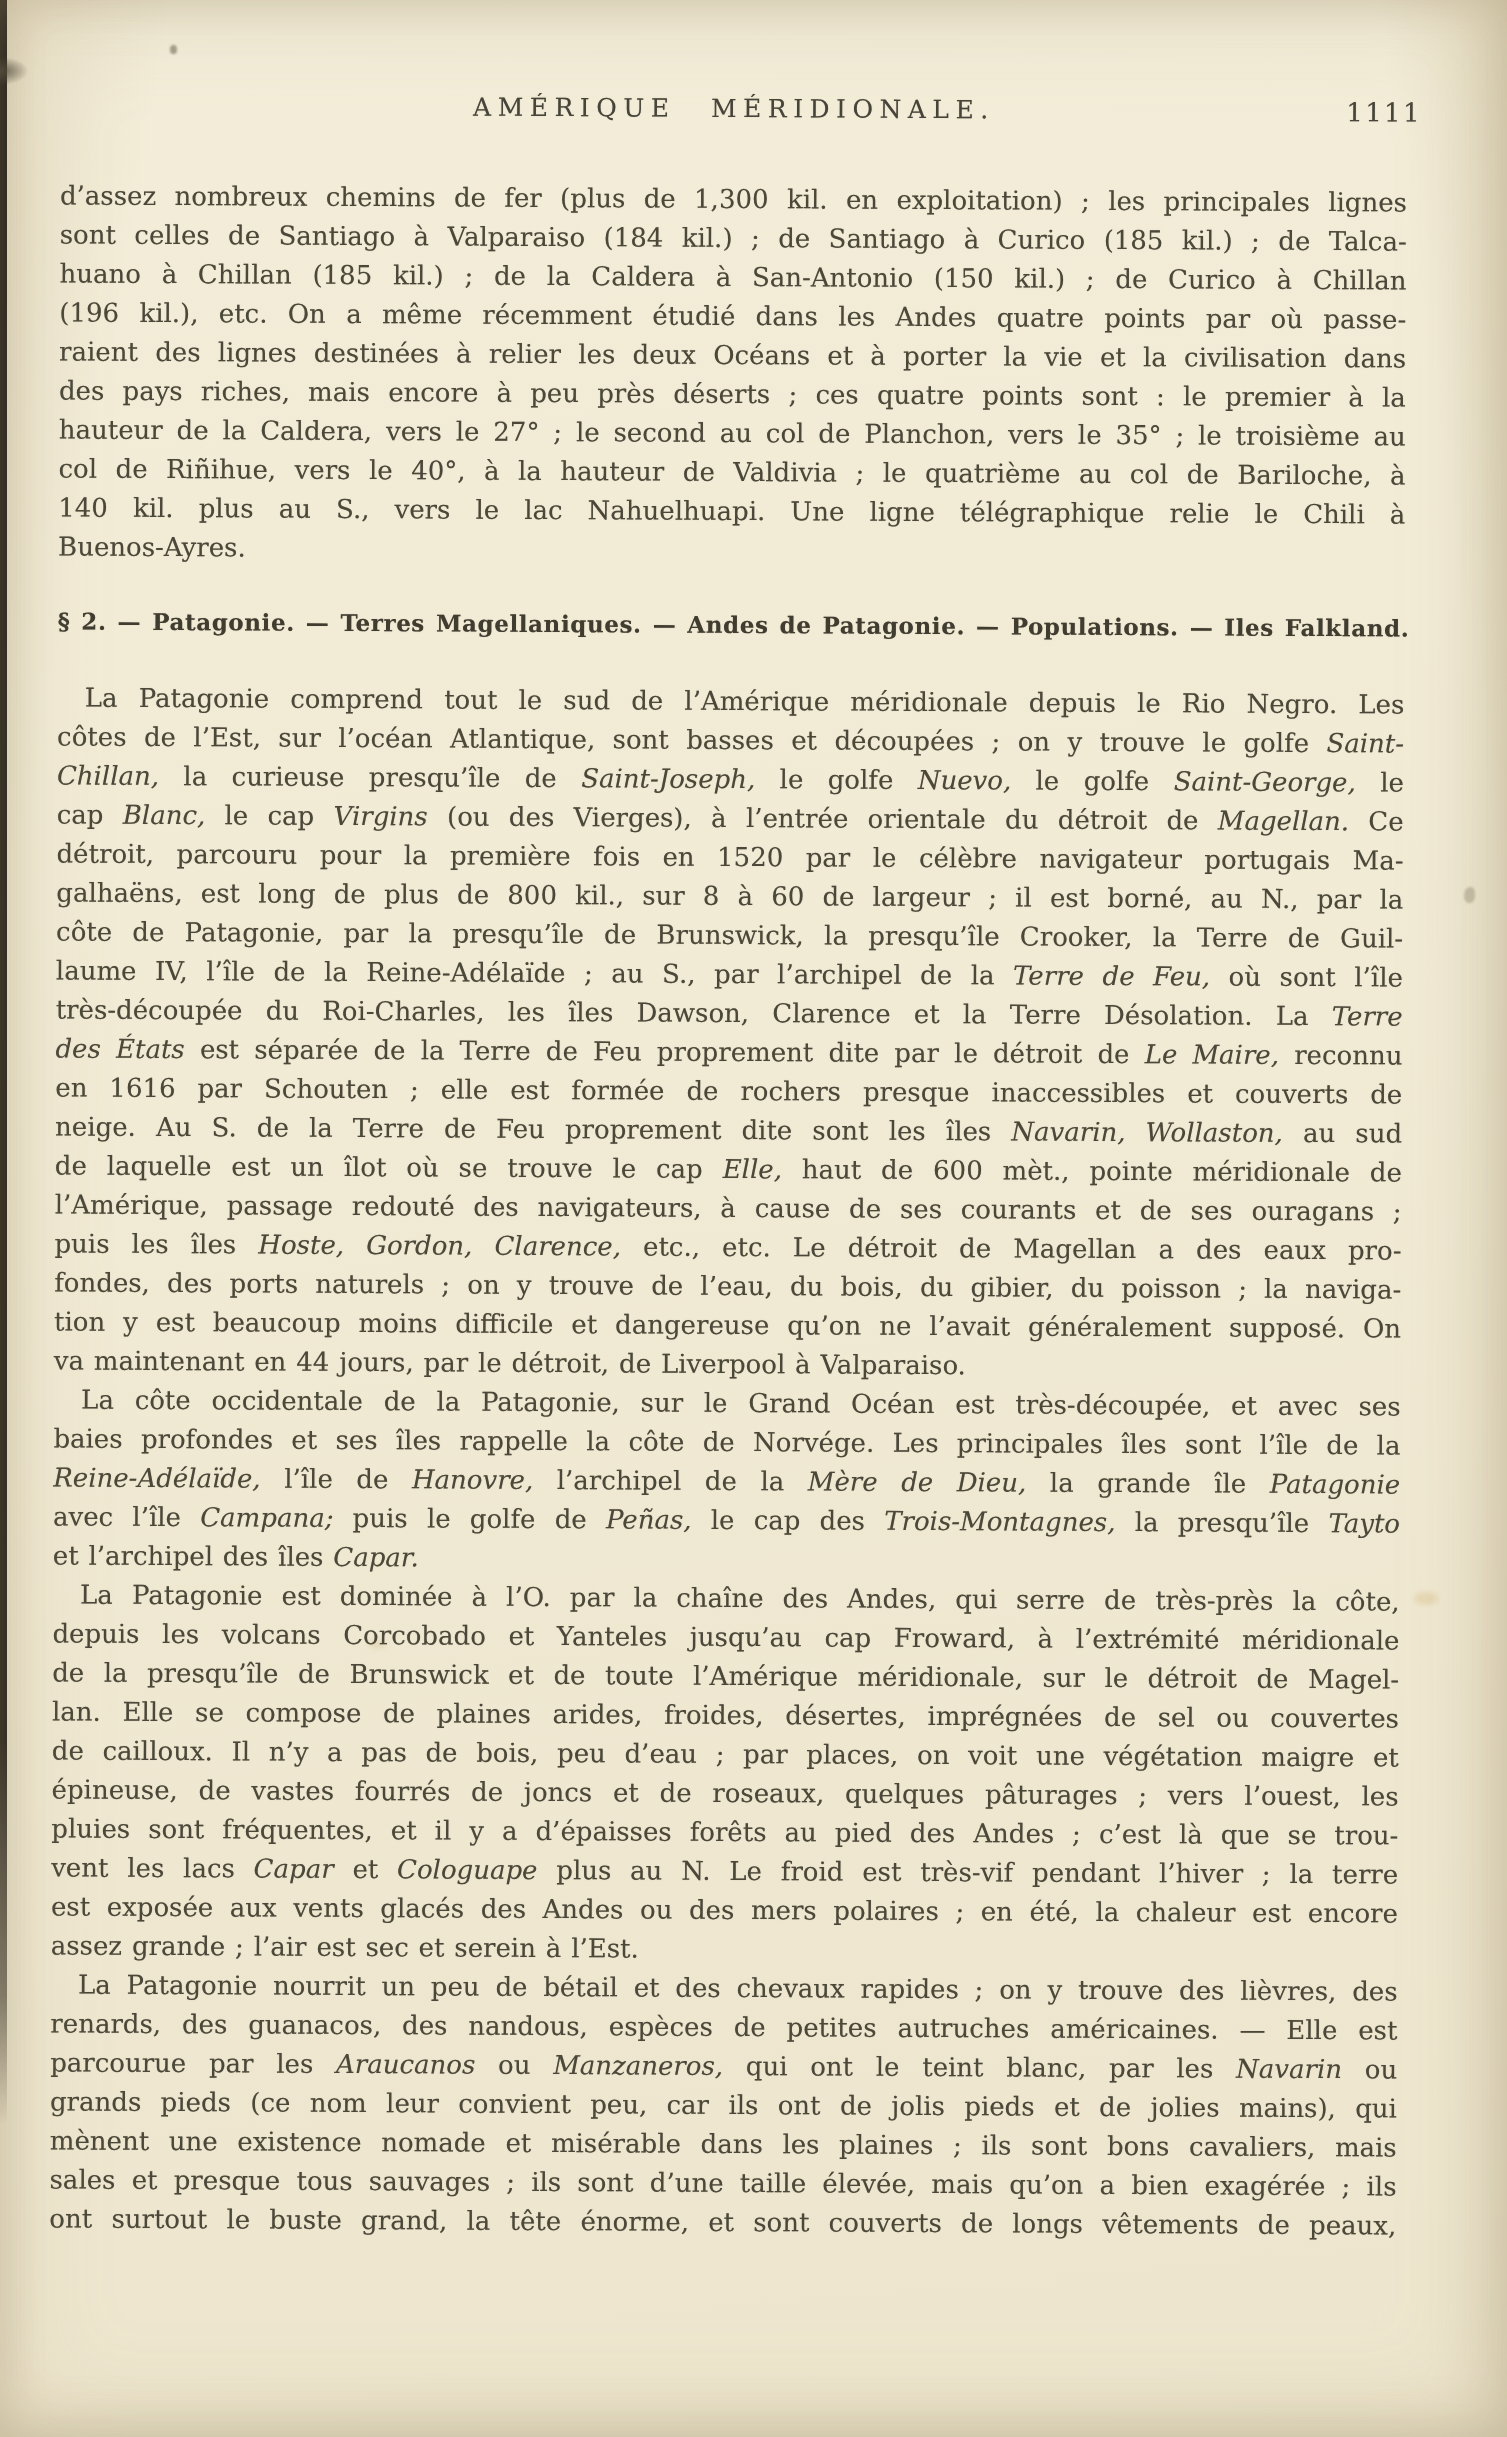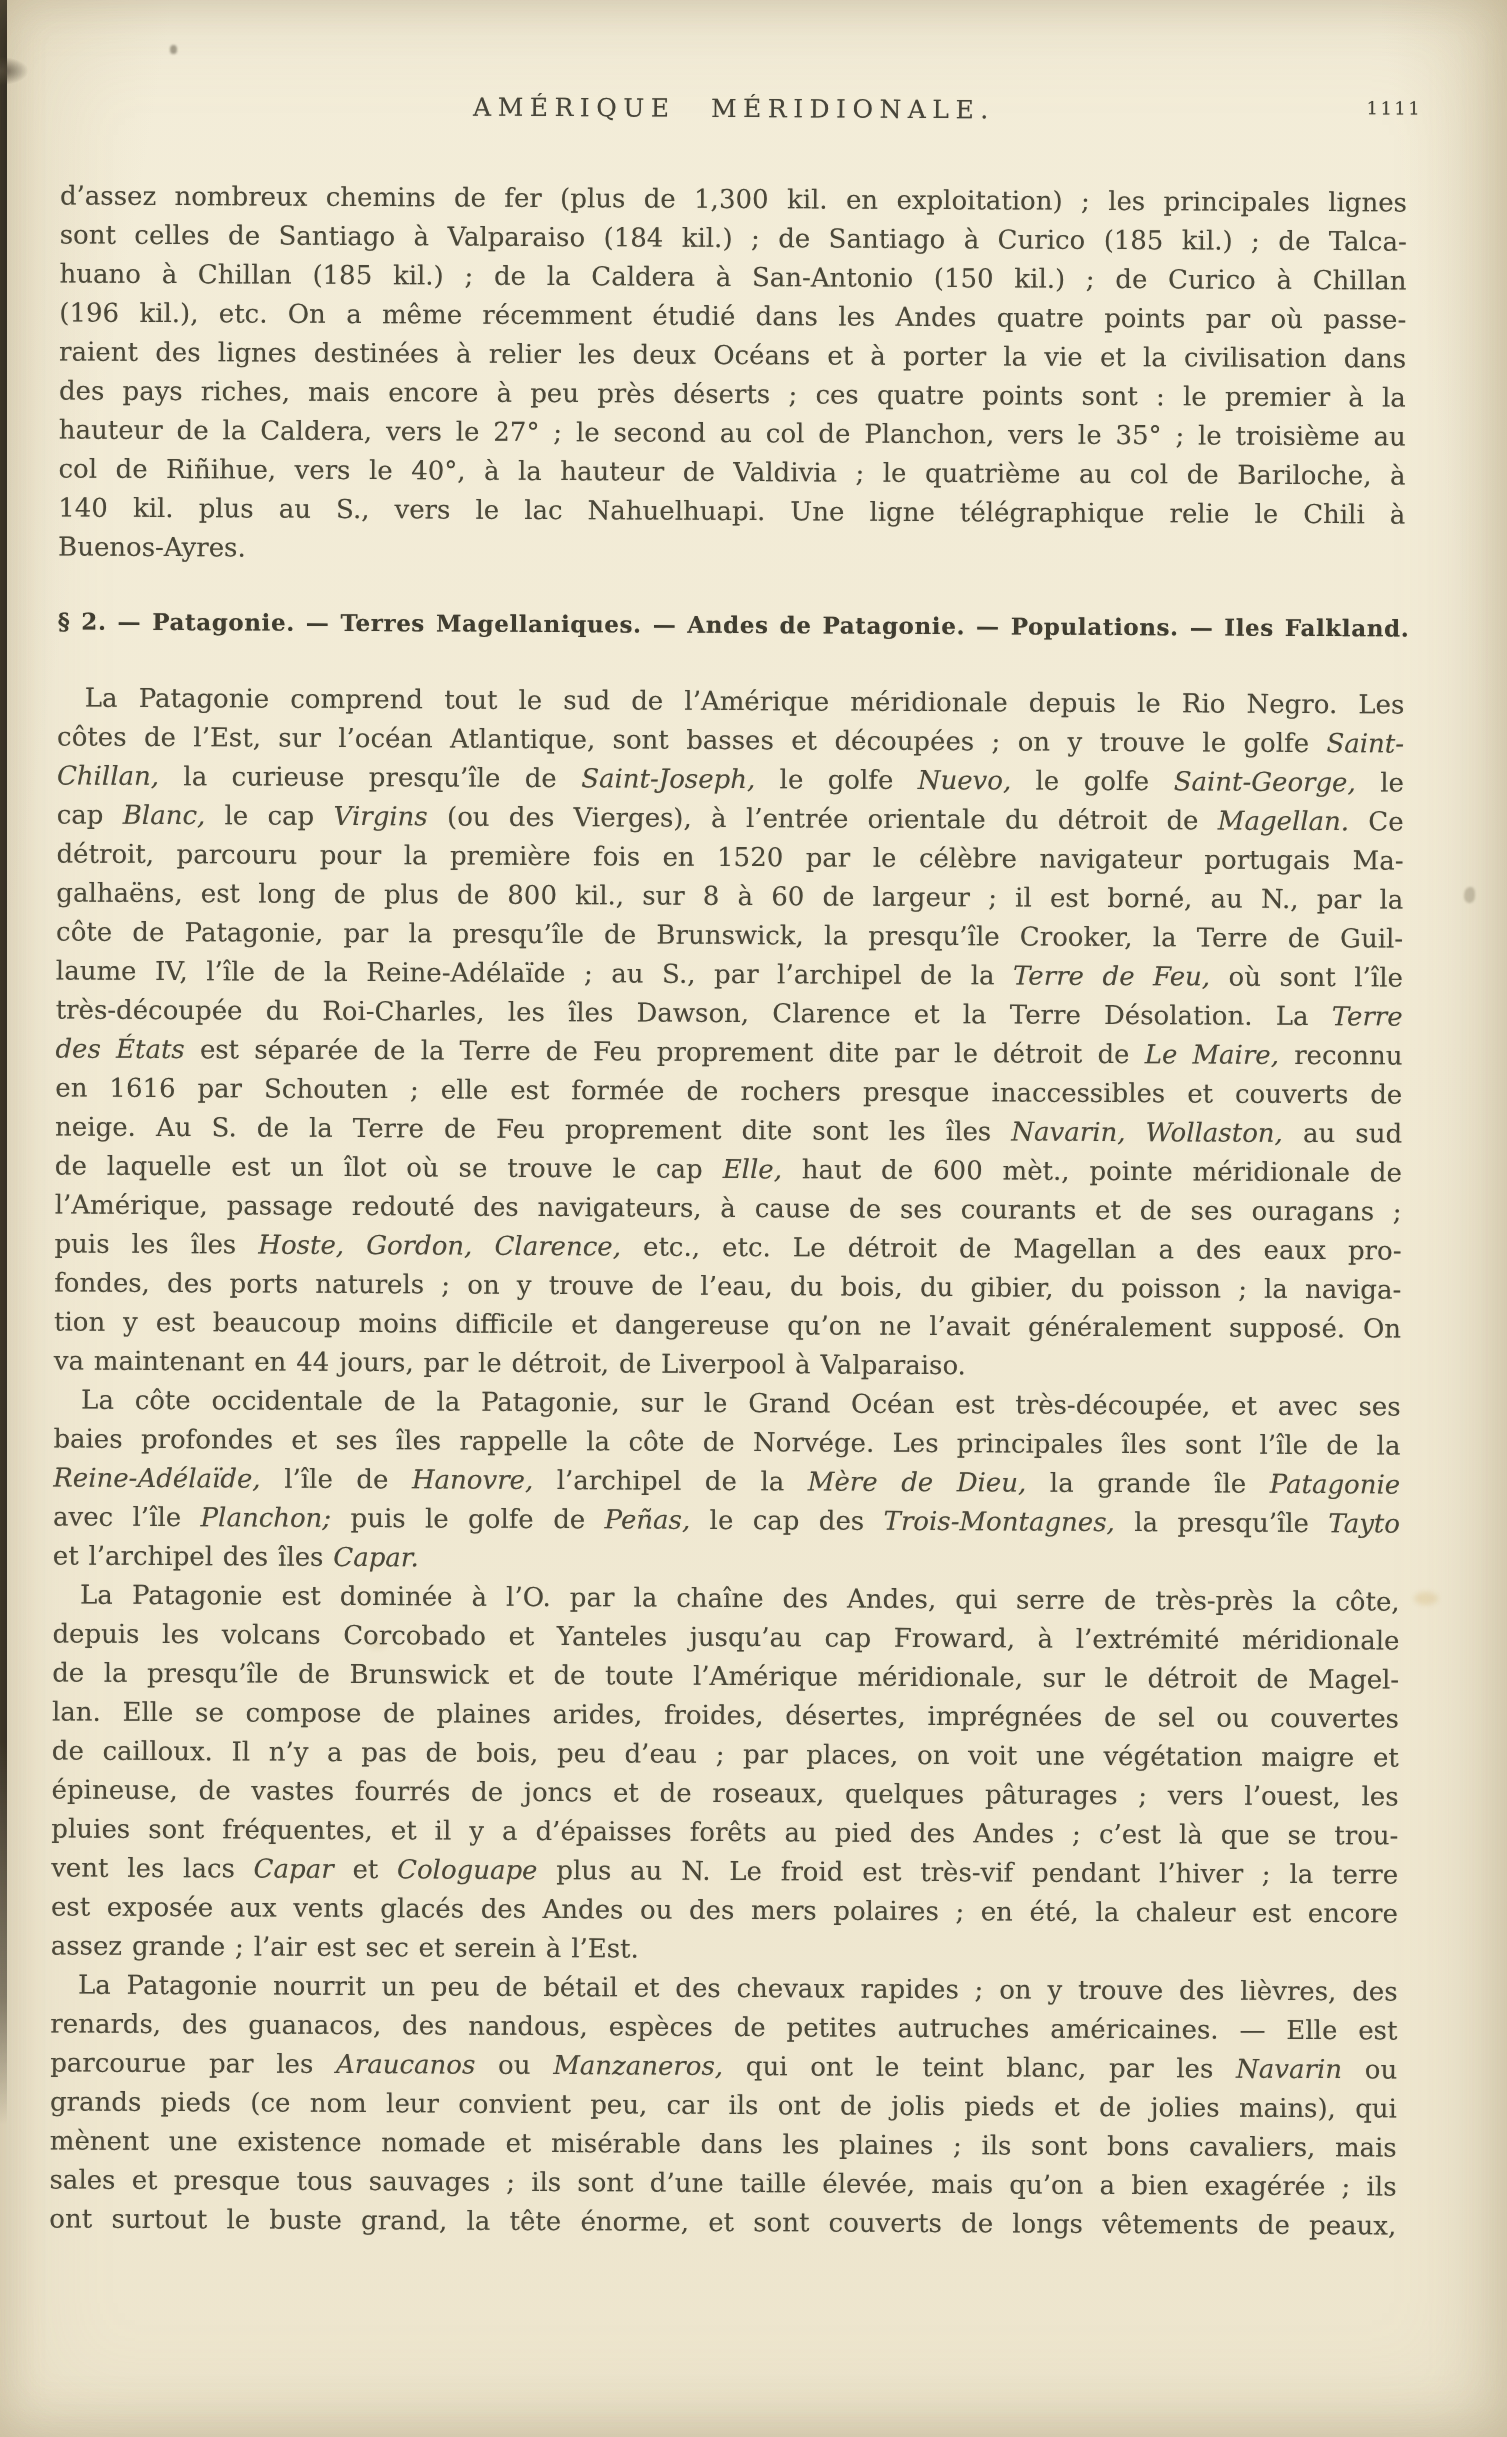--- a/index.html
+++ b/index.html
@@ -64,21 +64,21 @@
   }
   .running-title {
     position: absolute; left: 50%; transform: translateX(-50%);
     top: 0; white-space: nowrap;
     font-size: 25px; letter-spacing: 6.5px; word-spacing: 21px;
     color: #47453a;
     text-shadow: 0 0 0.8px rgba(70,68,55,0.45);
   }
   .page-number {
     position: absolute; right: -14.6px; top: 0;
-    font-size: 18px; letter-spacing: 2.4px;
+    font-size: 26px; letter-spacing: 2.4px;
     color: #47453a;
     text-shadow: 0 0 0.8px rgba(70,68,55,0.45);
     margin-left: 44px;
   }
   .textflow {
     position: absolute; top: 180px; left: 0; width: 100%;
     font-size: 26px; line-height: 39px;
     word-spacing: 1.6px;
     color: #4b4839;
     text-shadow: 0 0 0.8px rgba(72,68,54,0.40);
@@ -155,21 +155,21 @@
             <div class="line"><span>l’Amérique, passage redouté des navigateurs, à cause de ses courants et de ses ouragans ;</span></div>
             <div class="line"><span>puis les îles </span><span class="it">Hoste, Gordon, Clarence,</span><span> etc., etc. Le détroit de Magellan a des eaux pro-</span></div>
             <div class="line"><span>fondes, des ports naturels ; on y trouve de l’eau, du bois, du gibier, du poisson ; la naviga-</span></div>
             <div class="line"><span>tion y est beaucoup moins difficile et dangereuse qu’on ne l’avait généralement supposé. On</span></div>
             <div class="line lastline"><span>va maintenant en 44 jours, par le détroit, de Liverpool à Valparaiso.</span></div>
           </div>
           <div class="para indent">
             <div class="line"><span>La côte occidentale de la Patagonie, sur le Grand Océan est très-découpée, et avec ses</span></div>
             <div class="line"><span>baies profondes et ses îles rappelle la côte de Norvége. Les principales îles sont l’île de la</span></div>
             <div class="line"><span class="it">Reine-Adélaïde,</span><span> l’île de </span><span class="it">Hanovre,</span><span> l’archipel de la </span><span class="it">Mère de Dieu,</span><span> la grande île </span><span class="it">Patagonie</span></div>
-            <div class="line"><span>avec l’île </span><span class="it">Planchon;</span><span> puis le golfe de </span><span class="it">Peñas,</span><span> le cap des </span><span class="it">Trois-Montagnes,</span><span> la presqu’île </span><span class="it">Tayto</span></div>
+            <div class="line"><span>avec l’île </span><span class="it">Campana;</span><span> puis le golfe de </span><span class="it">Peñas,</span><span> le cap des </span><span class="it">Trois-Montagnes,</span><span> la presqu’île </span><span class="it">Tayto</span></div>
             <div class="line lastline"><span>et l’archipel des îles </span><span class="it">Capar.</span></div>
           </div>
           <div class="para indent">
             <div class="line"><span>La Patagonie est dominée à l’O. par la chaîne des Andes, qui serre de très-près la côte,</span></div>
             <div class="line"><span>depuis les volcans Corcobado et Yanteles jusqu’au cap Froward, à l’extrémité méridionale</span></div>
             <div class="line"><span>de la presqu’île de Brunswick et de toute l’Amérique méridionale, sur le détroit de Magel-</span></div>
             <div class="line"><span>lan. Elle se compose de plaines arides, froides, désertes, imprégnées de sel ou couvertes</span></div>
             <div class="line"><span>de cailloux. Il n’y a pas de bois, peu d’eau ; par places, on voit une végétation maigre et</span></div>
             <div class="line"><span>épineuse, de vastes fourrés de joncs et de roseaux, quelques pâturages ; vers l’ouest, les</span></div>
             <div class="line"><span>pluies sont fréquentes, et il y a d’épaisses forêts au pied des Andes ; c’est là que se trou-</span></div>

